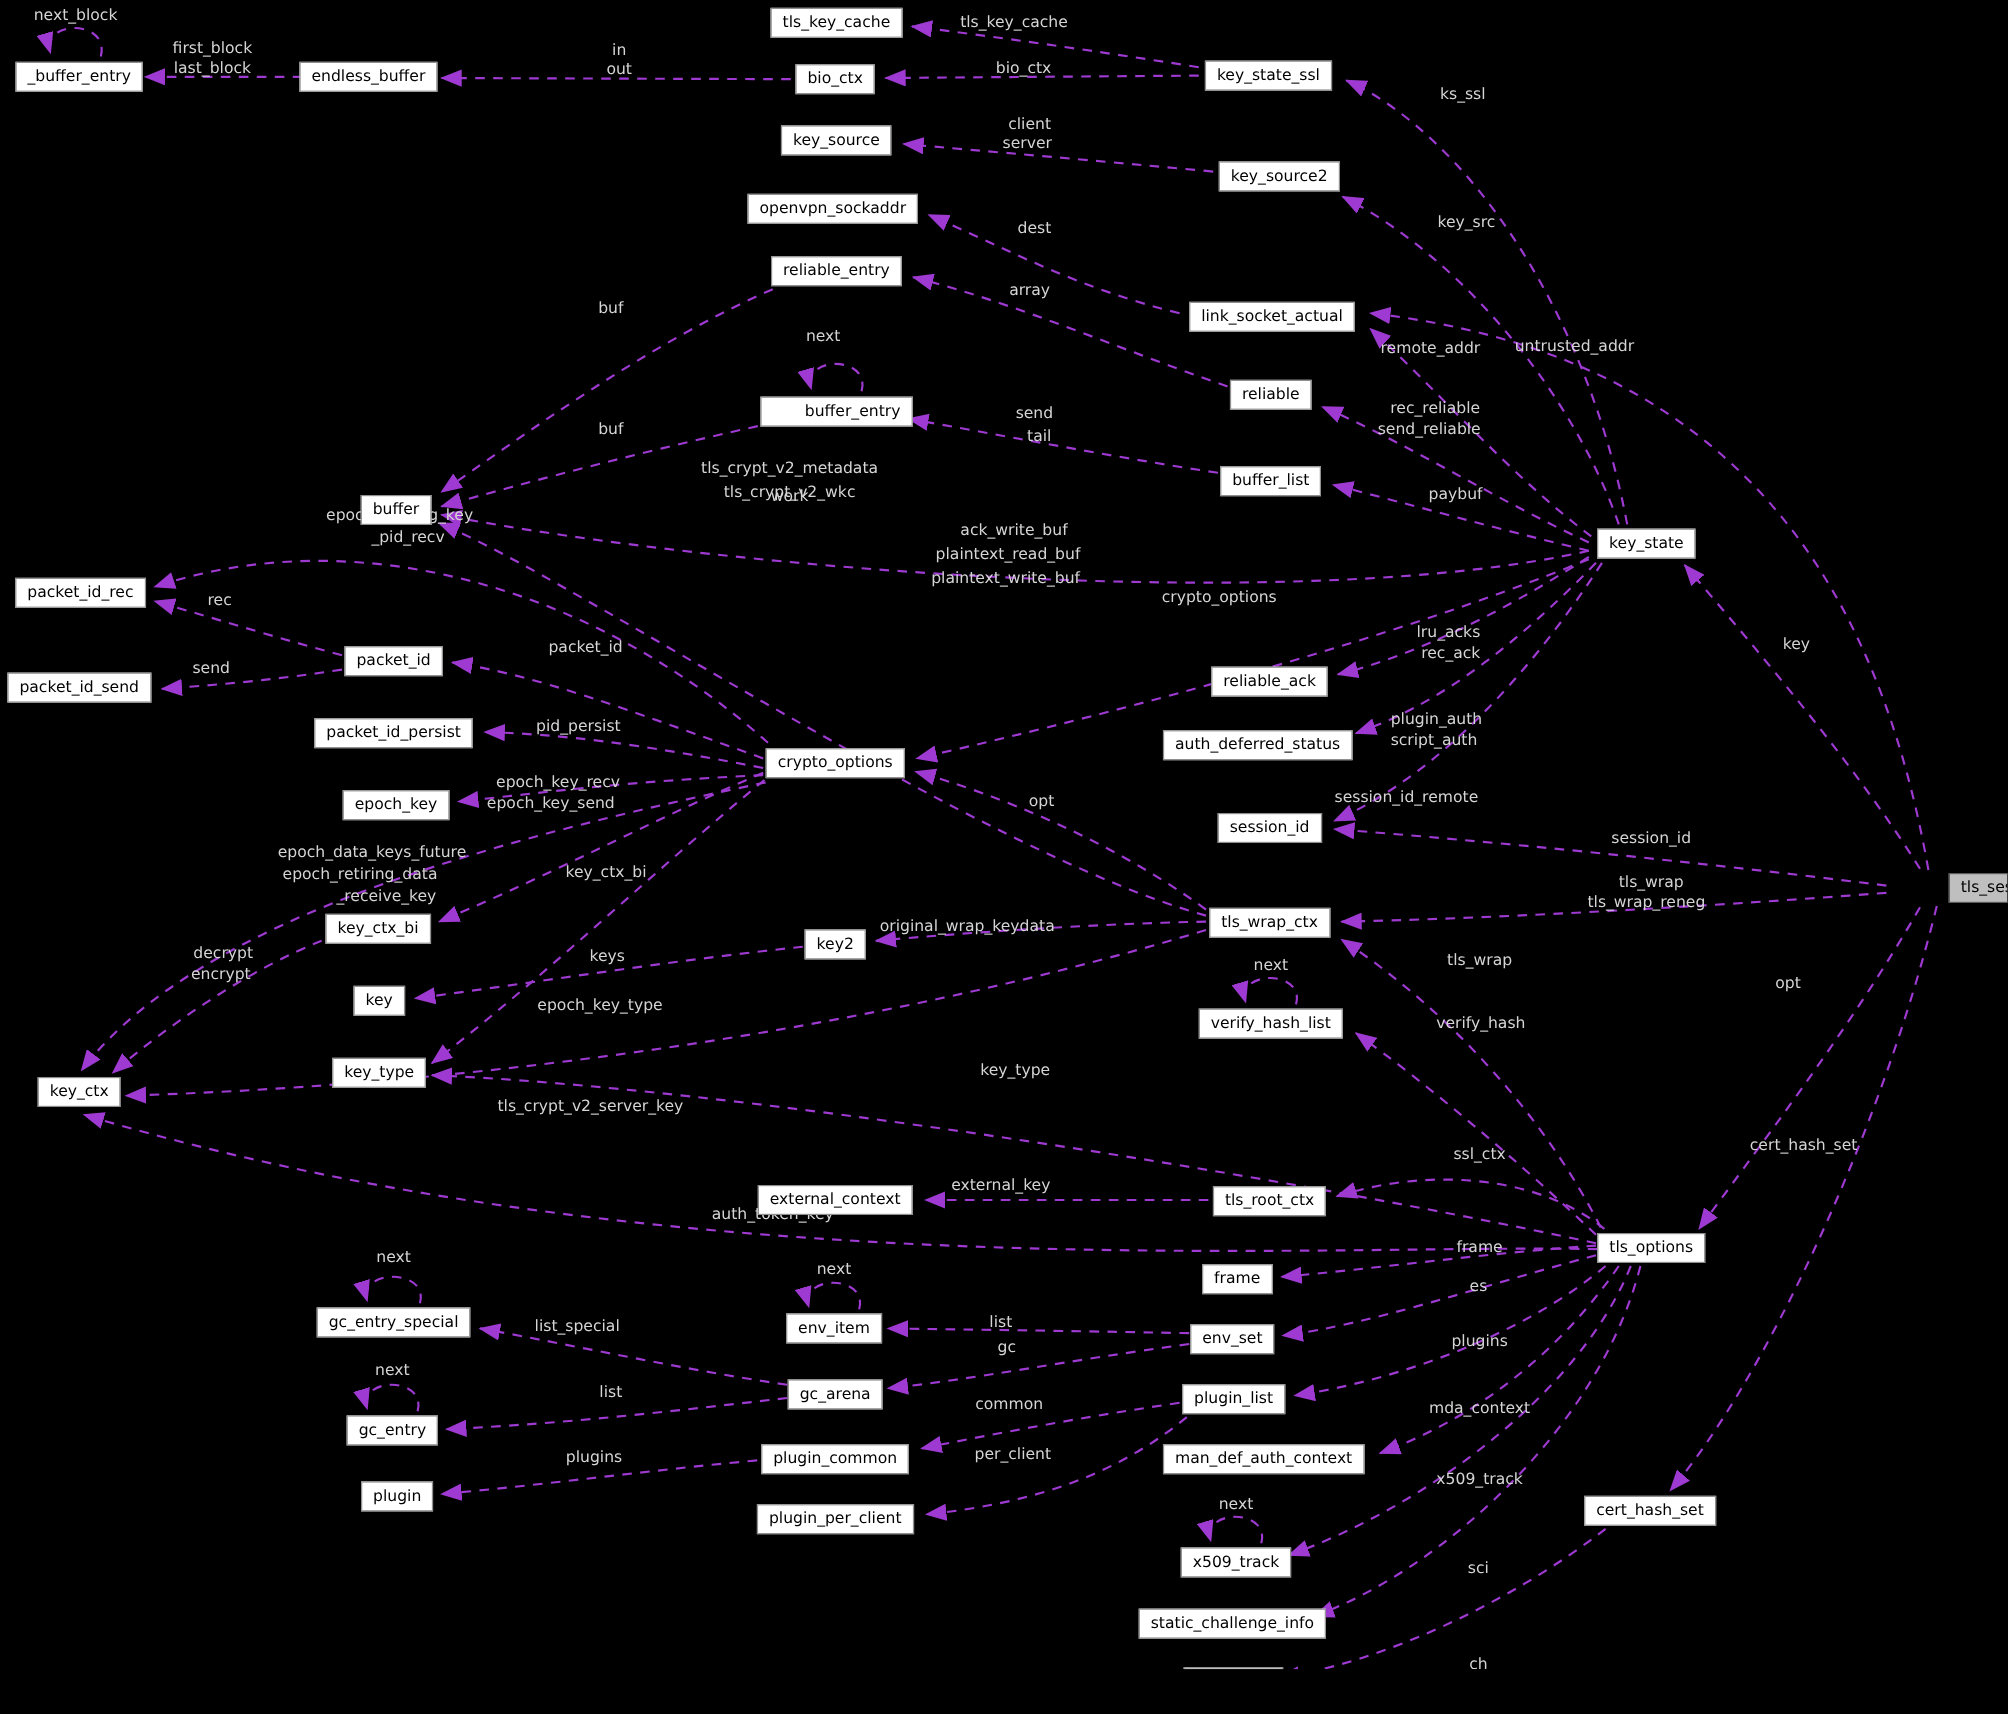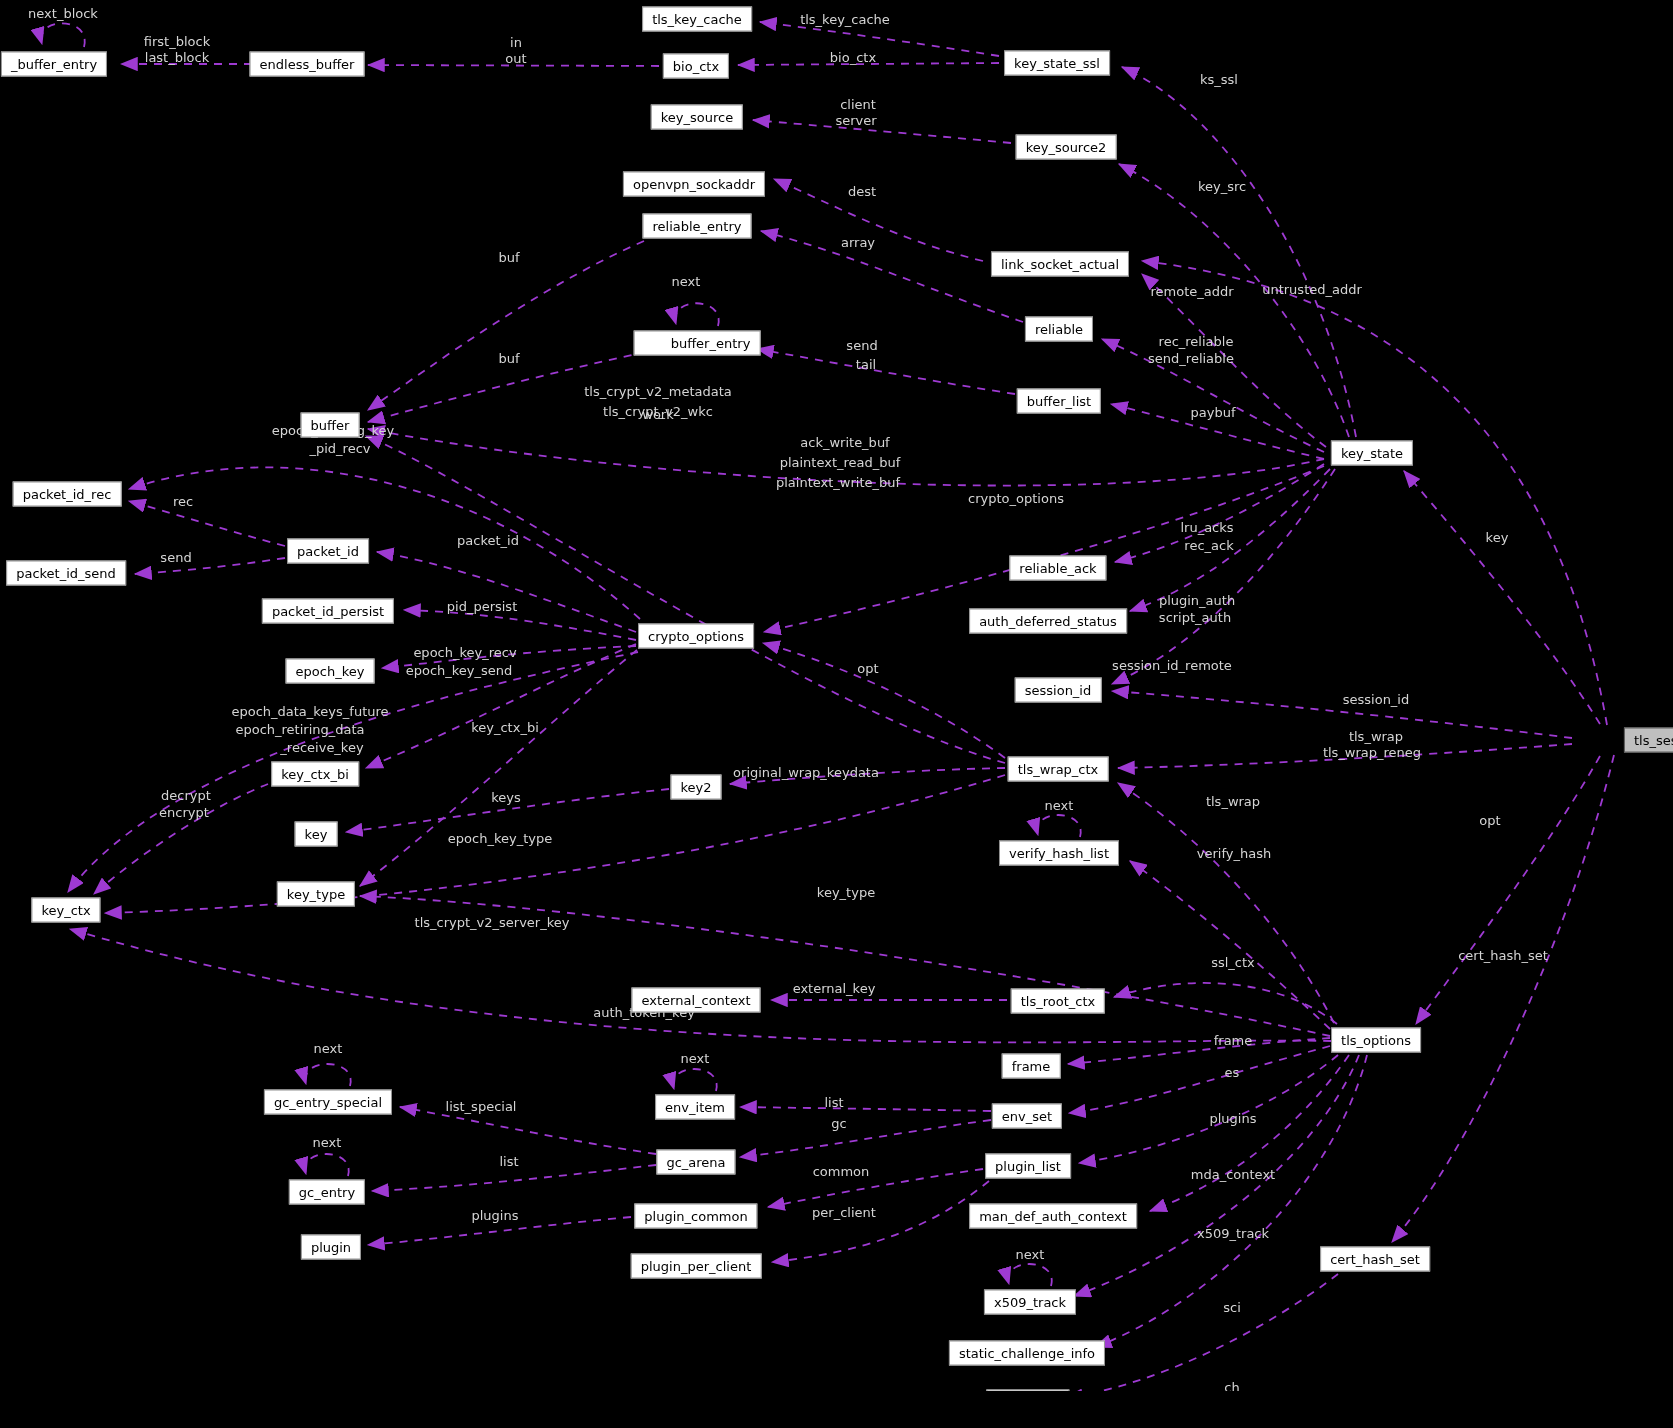--- a/index.html
+++ b/index.html
@@ -171,28 +171,28 @@
     <div class="elabel" style="left: 839px; top: 1123px;">gc</div>
     <div class="elabel" style="left: 481px; top: 1106px;">list_special</div>
     <div class="elabel" style="left: 509px; top: 1161px;">list</div>
     <div class="elabel" style="left: 495px; top: 1215px;">plugins</div>
     <div class="elabel" style="left: 841px; top: 1171px;">common</div>
     <div class="elabel" style="left: 844px; top: 1212px;">per_client</div>
     <div class="elabel" style="left: 695px; top: 1058px;">next</div>
     <div class="elabel" style="left: 328px; top: 1048px;">next</div>
     <div class="elabel" style="left: 327px; top: 1142px;">next</div>
     <div class="elabel" style="left: 1030px; top: 1254px;">next</div>
-    <div class="node" style="left: 54px; top: 64px;">_buffer_entry</div>
+    <div class="node" style="left: 66px; top: 64px;">_buffer_entry</div>
     <div class="node" style="left: 307px; top: 64px;">endless_buffer</div>
     <div class="node" style="left: 697px; top: 19px;">tls_key_cache</div>
     <div class="node" style="left: 696px; top: 66px;">bio_ctx</div>
     <div class="node" style="left: 1057px; top: 63px;">key_state_ssl</div>
     <div class="node" style="left: 697px; top: 117px;">key_source</div>
     <div class="node" style="left: 1066px; top: 147px; text-align: center;">key_source2</div>
-    <div class="node" style="left: 694px; top: 184px;">openvpn_sockaddr</div>
+    <div class="node" style="left: 694px; top: 174px;">openvpn_sockaddr</div>
     <div class="node" style="left: 697px; top: 226px;">reliable_entry</div>
     <div class="node" style="left: 1060px; top: 264px;">link_socket_actual</div>
     <div class="node" style="left: 697px; top: 343px; padding-left: 36px;">buffer_entry</div>
     <div class="node" style="left: 1059px; top: 329px;">reliable</div>
     <div class="node" style="left: 330px; top: 425px;">buffer</div>
     <div class="node" style="left: 1059px; top: 401px;">buffer_list</div>
     <div class="node" style="left: 1372px; top: 453px;">key_state</div>
     <div class="node" style="left: 67px; top: 494px;">packet_id_rec</div>
     <div class="node" style="left: 66px; top: 573px;">packet_id_send</div>
     <div class="node" style="left: 328px; top: 551px;">packet_id</div>

